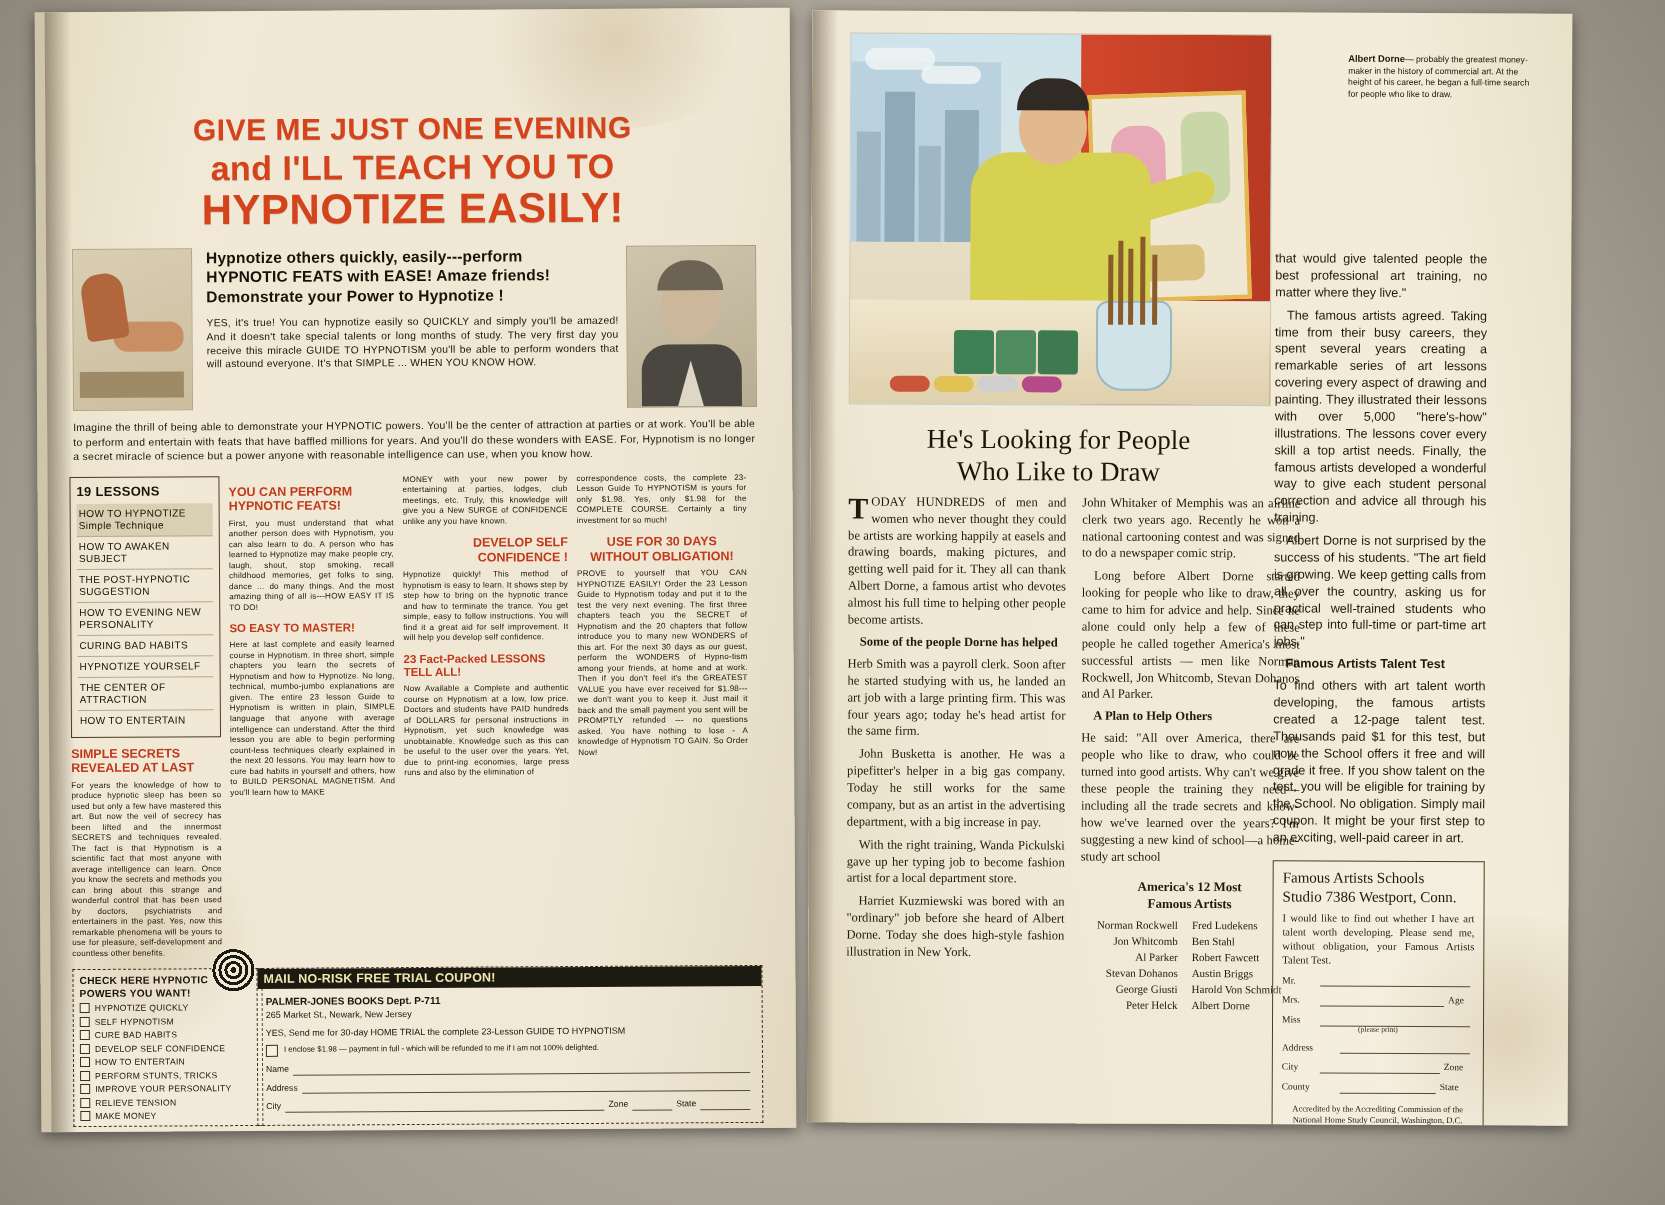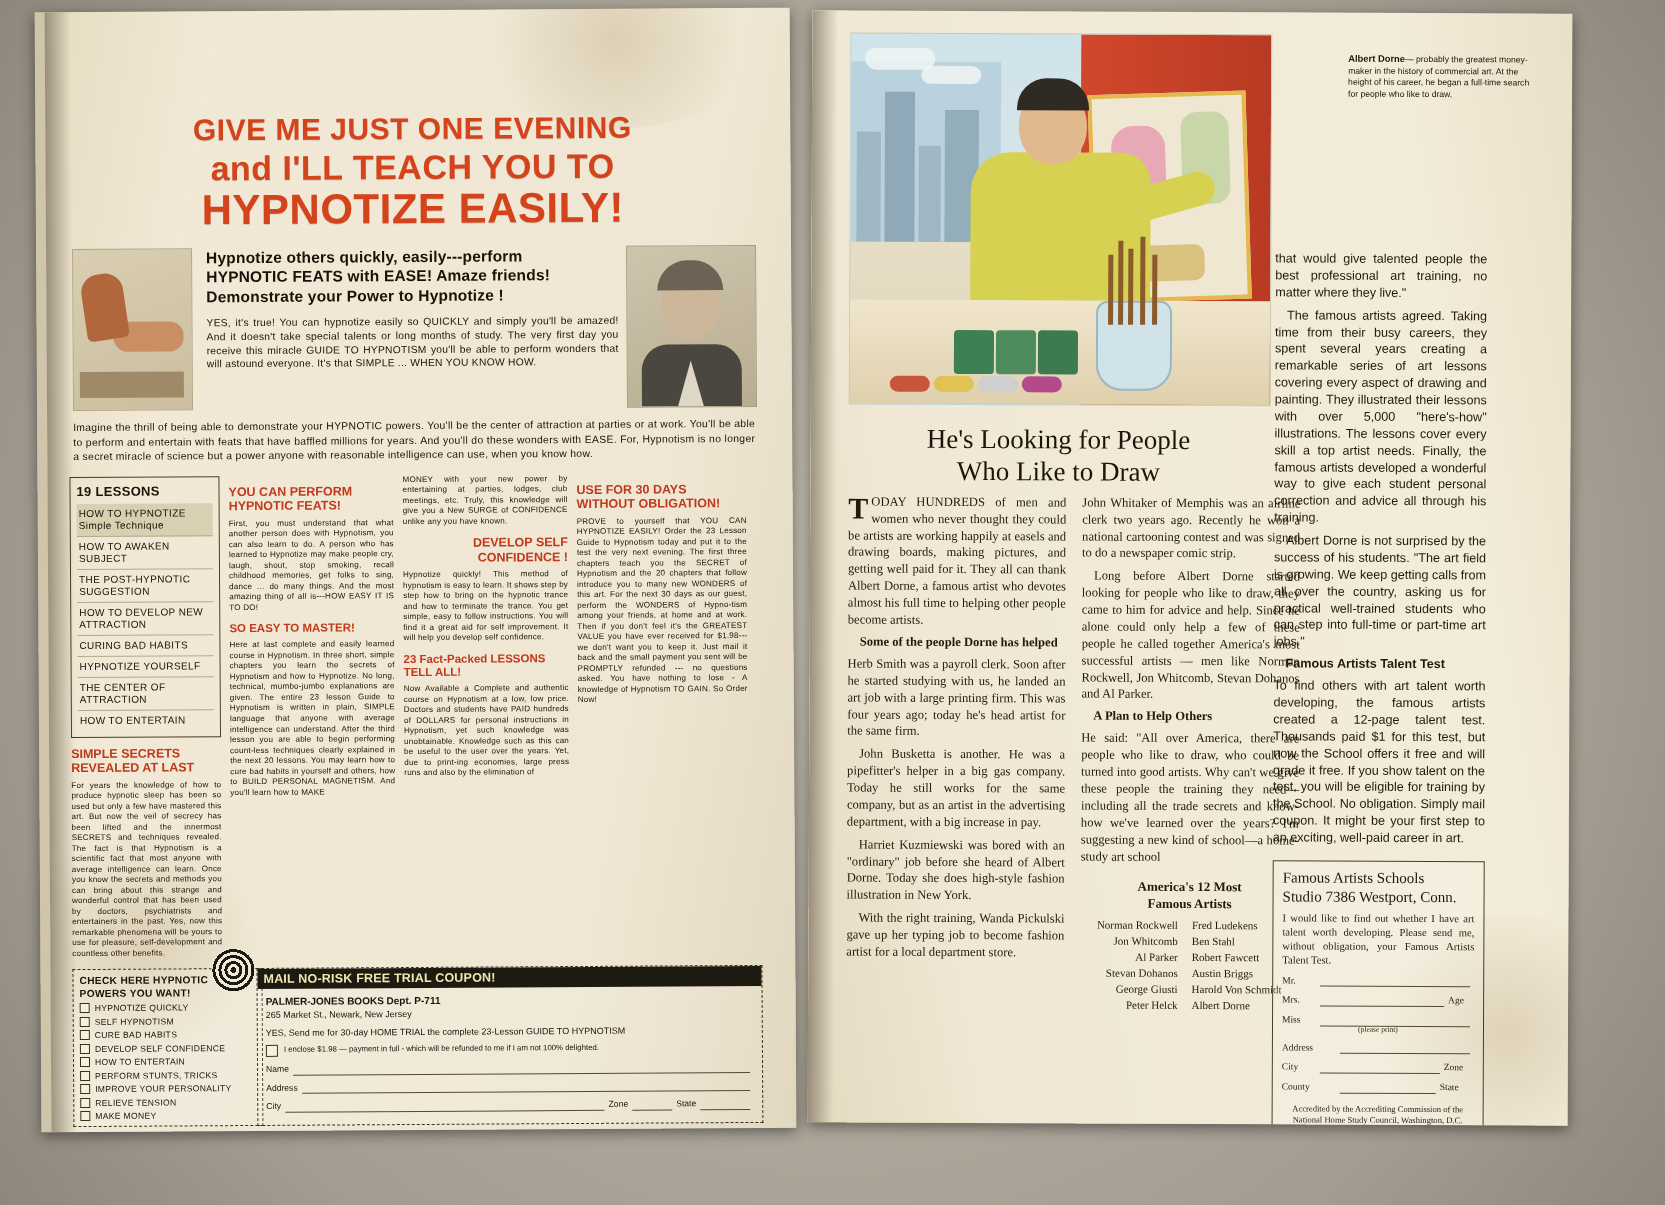--- a/index.html
+++ b/index.html
@@ -234,21 +234,21 @@
       <div class="para2">Imagine the thrill of being able to demonstrate your HYPNOTIC powers. You'll be the center of attraction at parties or at work. You'll be able to perform and entertain with feats that have baffled millions for years. And you'll do these wonders with EASE. For, Hypnotism is no longer a secret miracle of science but a power anyone with reasonable intelligence can use, when you know how.</div>
 
       <div class="cols">
 
         <div class="col-a">
           <div class="lessons-box">
             <div class="lessons-title">19 LESSONS</div>
             <div class="lesson hi">HOW TO HYPNOTIZE Simple Technique</div>
             <div class="lesson">HOW TO AWAKEN SUBJECT</div>
             <div class="lesson">THE POST-HYPNOTIC SUGGESTION</div>
-            <div class="lesson">HOW TO DEVELOP NEW ATTRACTION</div>
+            <div class="lesson">HOW TO EVENING NEW PERSONALITY</div>
             <div class="lesson">CURING BAD HABITS</div>
             <div class="lesson">HYPNOTIZE YOURSELF</div>
             <div class="lesson">THE CENTER OF ATTRACTION</div>
             <div class="lesson">HOW TO ENTERTAIN</div>
           </div>
           <div class="red-head">SIMPLE SECRETS REVEALED AT LAST</div>
           <div class="tiny">For years the knowledge of how to produce hypnotic sleep has been so used but only a few have mastered this art. But now the veil of secrecy has been lifted and the innermost SECRETS and techniques revealed. The fact is that Hypnotism is a scientific fact that most anyone with average intelligence can learn. Once you know the secrets and methods you can bring about this strange and wonderful control that has been used by doctors, psychiatrists and entertainers in the past. Yes, now this remarkable phenomena will be yours to use for pleasure, self-development and countless other benefits.</div>
         </div>
 
         <div class="col-b">
@@ -260,21 +260,22 @@
 
         <div class="col-c">
           <div class="tiny">MONEY with your new power by entertaining at parties, lodges, club meetings, etc. Truly, this knowledge will give you a New SURGE of CONFIDENCE unlike any you have known.</div>
           <div class="red-head" style="text-align:right;">DEVELOP SELF CONFIDENCE !</div>
           <div class="tiny">Hypnotize quickly! This method of hypnotism is easy to learn. It shows step by step how to bring on the hypnotic trance and how to terminate the trance. You get simple, easy to follow instructions. You will find it a great aid for self improvement. It will help you develop self confidence.</div>
           <div class="red-head sm">23 Fact-Packed LESSONS TELL ALL!</div>
           <div class="tiny">Now Available a Complete and authentic course on Hypnotism at a low, low price. Doctors and students have PAID hundreds of DOLLARS for personal instructions in Hypnotism, yet such knowledge was unobtainable. Knowledge such as this can be useful to the user over the years. Yet, due to print-ing economies, large press runs and also by the elimination of</div>
         </div>
 
         <div class="col-d">
-          <div class="red-head" style="text-align:left;">USE FOR 30 DAYS WITHOUT OBLIGATION!</div>
+          <div class="tiny">correspondence costs, the complete 23-Lesson Guide To HYPNOTISM is yours for only $1.98. Yes, only $1.98 for the COMPLETE COURSE. Certainly a tiny investment for so much!</div>
+          <div class="red-head" style="text-align:center;">USE FOR 30 DAYS WITHOUT OBLIGATION!</div>
           <div class="tiny">PROVE to yourself that YOU CAN HYPNOTIZE EASILY! Order the 23 Lesson Guide to Hypnotism today and put it to the test the very next evening. The first three chapters teach you the SECRET of Hypnotism and the 20 chapters that follow introduce you to many new WONDERS of this art. For the next 30 days as our guest, perform the WONDERS of Hypno-tism among your friends, at home and at work. Then if you don't feel it's the GREATEST VALUE you have ever received for $1.98---we don't want you to keep it. Just mail it back and the small payment you sent will be PROMPTLY refunded --- no questions asked. You have nothing to lose - A knowledge of Hypnotism TO GAIN. So Order Now!</div>
         </div>
       </div>
 
       <div class="coupon-row">
         <div style="width:176px;">
           <div class="check-box">
             <div class="target"></div>
             <div class="check-title">CHECK HERE HYPNOTIC POWERS YOU WANT!</div>
             <div class="check-item">
@@ -445,22 +446,22 @@
         <div>He's Looking for People</div>
         <div>Who Like to Draw</div>
       </div>
 
       <div class="rcols" style="width:452px;margin-left:10px;">
         <div class="rcol">
           <p class="first"><span class="dropcap">T</span><span>ODAY HUNDREDS of men and women who never thought they could be artists are working happily at easels and drawing boards, making pictures, and getting well paid for it. They all can thank Albert Dorne, a famous artist who devotes almost his full time to helping other people become artists.</span></p>
           <p class="rsub">Some of the people Dorne has helped</p>
           <p class="first">Herb Smith was a payroll clerk. Soon after he started studying with us, he landed an art job with a large printing firm. This was four years ago; today he's head artist for the same firm.</p>
           <p>John Busketta is another. He was a pipefitter's helper in a big gas company. Today he still works for the same company, but as an artist in the advertising department, with a big increase in pay.</p>
+          <p>With the right training, Wanda Pickulski gave up her typing job to become fashion artist for a local department store.</p>
           <p>Harriet Kuzmiewski was bored with an "ordinary" job before she heard of Albert Dorne. Today she does high-style fashion illustration in New York.</p>
-          <p>With the right training, Wanda Pickulski gave up her typing job to become fashion artist for a local department store.</p>
         </div>
         <div class="rcol">
           <p class="first">John Whitaker of Memphis was an airline clerk two years ago. Recently he won a national cartooning contest and was signed to do a newspaper comic strip.</p>
           <p>Long before Albert Dorne started looking for people who like to draw, they came to him for advice and help. Since he alone could only help a few of these people he called together America's most successful artists — men like Norman Rockwell, Jon Whitcomb, Stevan Dohanos and Al Parker.</p>
           <p class="rsub">A Plan to Help Others</p>
           <p class="first">He said: "All over America, there are people who like to draw, who could be turned into good artists. Why can't we give these people the training they need—including all the trade secrets and know-how we've learned over the years? I'm suggesting a new kind of school—a home-study art school</p>
           <div class="artists-head">
             <div>America's 12 Most</div>
             <div>Famous Artists</div>
           </div>

